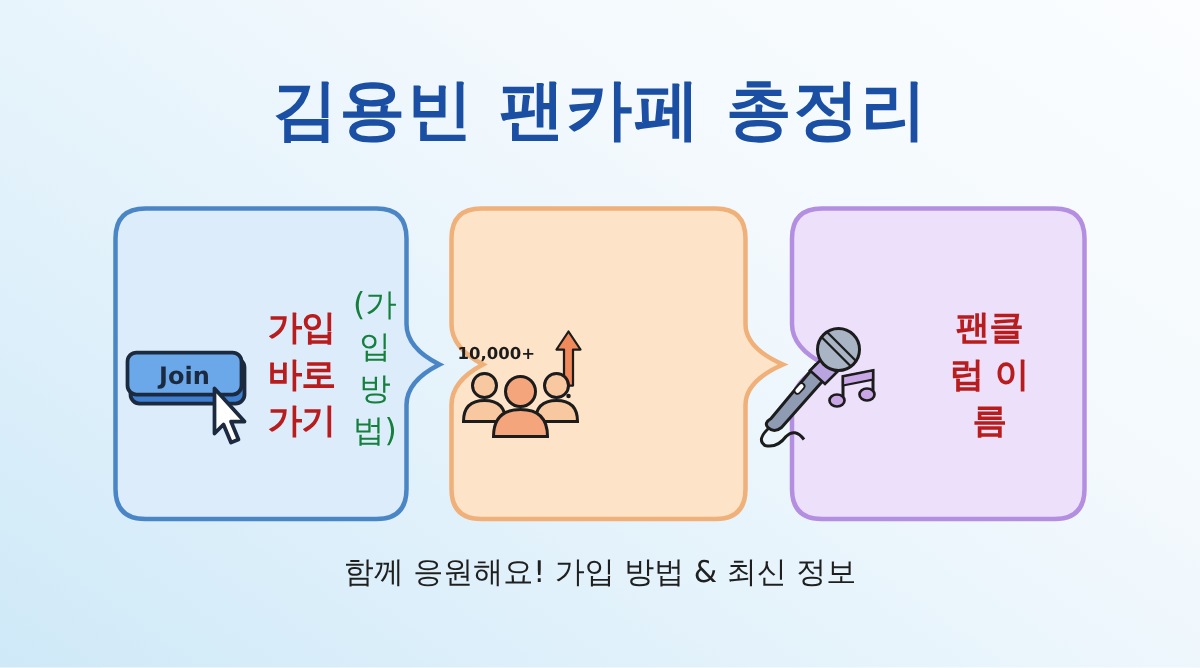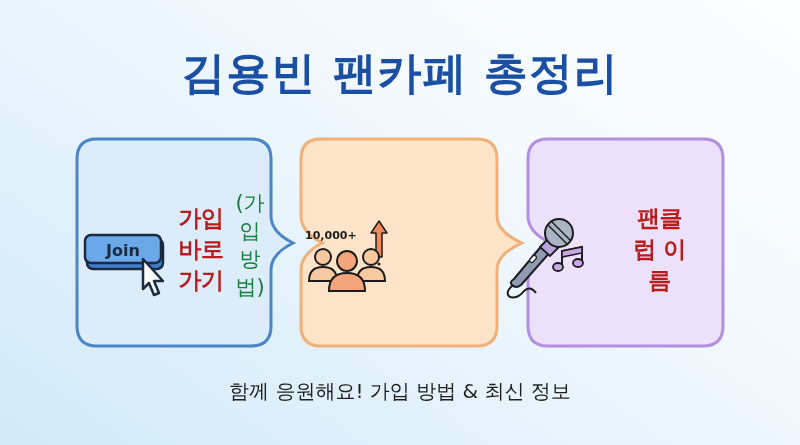--- a/index.html
+++ b/index.html
@@ -14,21 +14,21 @@
   }
   svg.boxes { position:absolute; left:0; top:0; }
   .card-content {
     position:absolute; top:139px; height:207px; text-align:center;
     display:flex; align-items:center;
   }
   .icon-wrap { height:90px; display:flex; align-items:flex-end; justify-content:center; margin-top:22px; }
   .label { font-size:23px; font-weight:bold; color:#b91c1c; margin-top:14px; letter-spacing:-0.5px; }
   .sub { font-size:21px; color:#15803d; margin-top:4px; }
   .footer {
-    position:absolute; left:0; top:378px; width:800px; text-align:center;
+    position:absolute; left:0; top:368px; width:800px; text-align:center;
     font-size:20px; color:#1f1f1f;
   }
 </style>
 </head>
 <body>
 
 <div class="title">김용빈 팬카페 총정리</div>
 
 <svg class="boxes" width="800" height="445">
 

